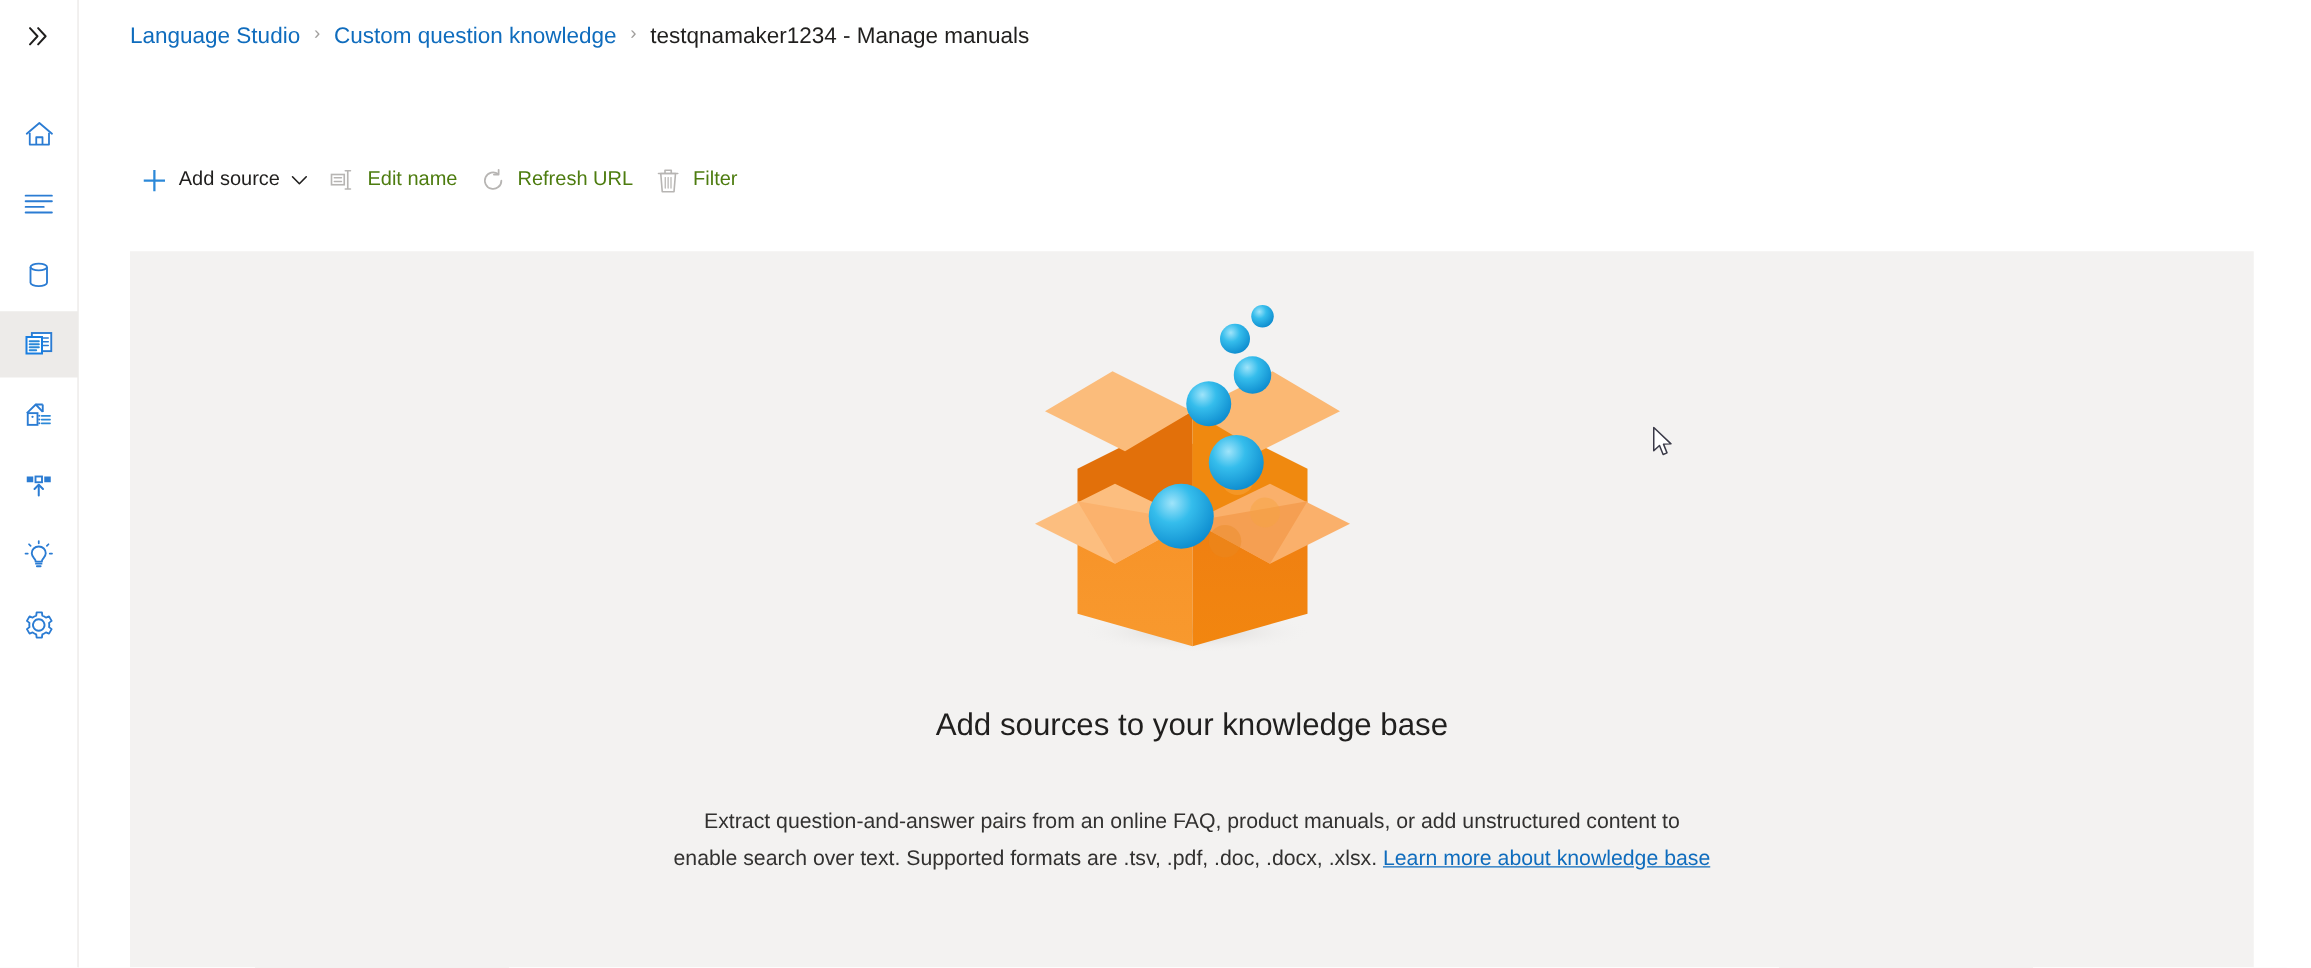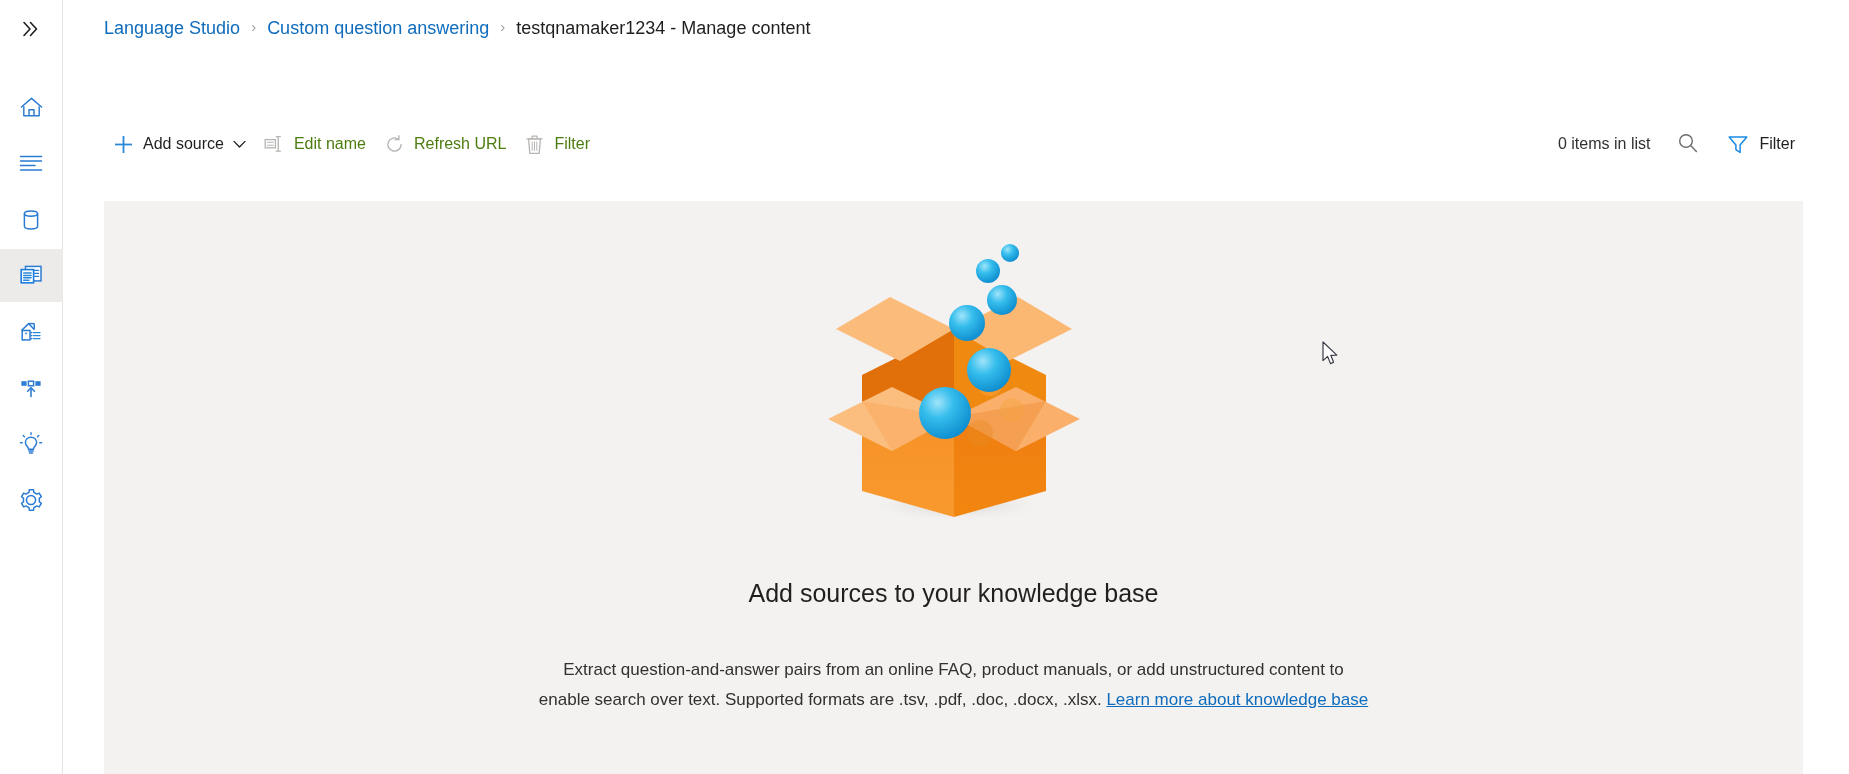--- a/index.html
+++ b/index.html
@@ -193,21 +193,21 @@
     flex: 0 0 auto;
   }
   .illus-wrap svg { display: block; }
 
   .empty-heading {
     font-size: 25px;
     line-height: 34px;
     color: #201f1e;
     font-weight: 400;
     text-align: center;
-    margin-top: 41px;
+    margin-top: 28px;
   }
   .empty-body {
     width: 830px;
     margin-top: 24px;
     text-align: center;
     font-size: 17px;
     line-height: 30px;
     color: #323130;
   }
   .empty-body .lnk {
@@ -371,23 +371,23 @@
         </svg>
       </span>
     </div>
   </nav>
 
   <div class="main">
 
     <div class="breadcrumb">
       <a class="crumb-link">Language Studio</a>
       <span class="crumb-sep">›</span>
-      <a class="crumb-link">Custom question answering</a>
+      <a class="crumb-link">Custom question knowledge</a>
       <span class="crumb-sep">›</span>
-      <span class="crumb-current">testqnamaker1234 - Manage content</span>
+      <span class="crumb-current">testqnamaker1234 - Manage manuals</span>
     </div>
 
 
     <div class="commandbar">
 
       <div class="cmd-left">
 
         <button class="cmd-btn">
           <span class="ico">
             <svg width="21" height="21" viewBox="0 0 21 21" fill="none">
@@ -441,41 +441,20 @@
                 <line x1="7.2" y1="8" x2="7.2" y2="16.4"></line>
                 <line x1="9.5" y1="8" x2="9.5" y2="16.4"></line>
                 <line x1="11.8" y1="8" x2="11.8" y2="16.4"></line>
               </g>
             </svg>
           </span>
           <span>Filter</span>
         </button>
       </div>
 
-      <div class="cmd-right">
-        <span class="items-count">0 items in list</span>
-
-        <button class="icon-btn" title="Search">
-          <span>
-            <svg width="22" height="22" viewBox="0 0 22 22" fill="none">
-              <circle cx="9" cy="9" r="6.3" stroke="#6e6c6a" stroke-width="1.4" fill="none"></circle>
-              <line x1="13.6" y1="13.6" x2="19.4" y2="19.4" stroke="#6e6c6a" stroke-width="1.4" stroke-linecap="round"></line>
-            </svg>
-          </span>
-        </button>
-
-        <button class="filter-btn">
-          <span class="ico">
-            <svg width="22" height="20" viewBox="0 0 22 20" fill="none">
-              <path d="M2.2 3 H19.8 L13.1 11 V18.4 L8.9 15.6 V11 Z" stroke="#1b8ae6" stroke-width="1.5" fill="none" stroke-linejoin="round"></path>
-            </svg>
-          </span>
-          <span>Filter</span>
-        </button>
-      </div>
     </div>
 
     <section class="empty-panel">
 
       <div class="illus-wrap">
         <svg width="300" height="330" viewBox="0 0 300 330" fill="none">
           <defs>
             <radialGradient id="sphGrad" cx="36%" cy="30%" r="72%">
               <stop offset="0%" stop-color="#9fe4fa"></stop>
               <stop offset="42%" stop-color="#35bdec"></stop>

